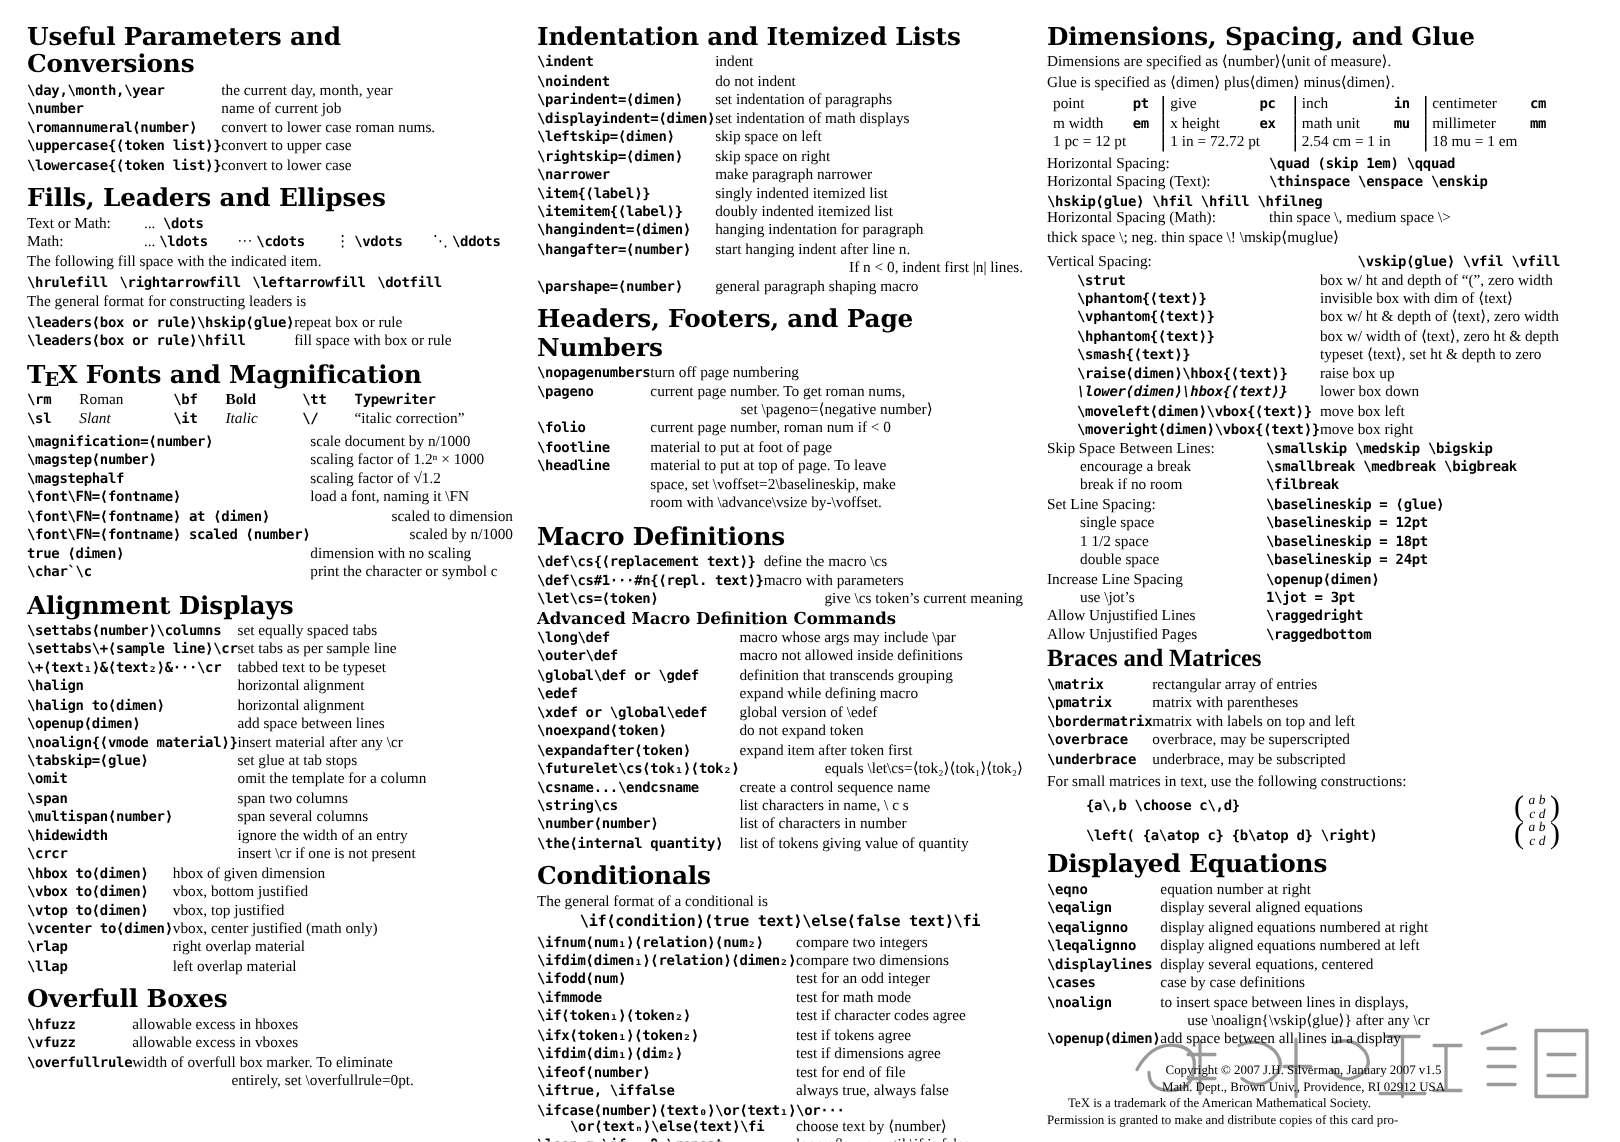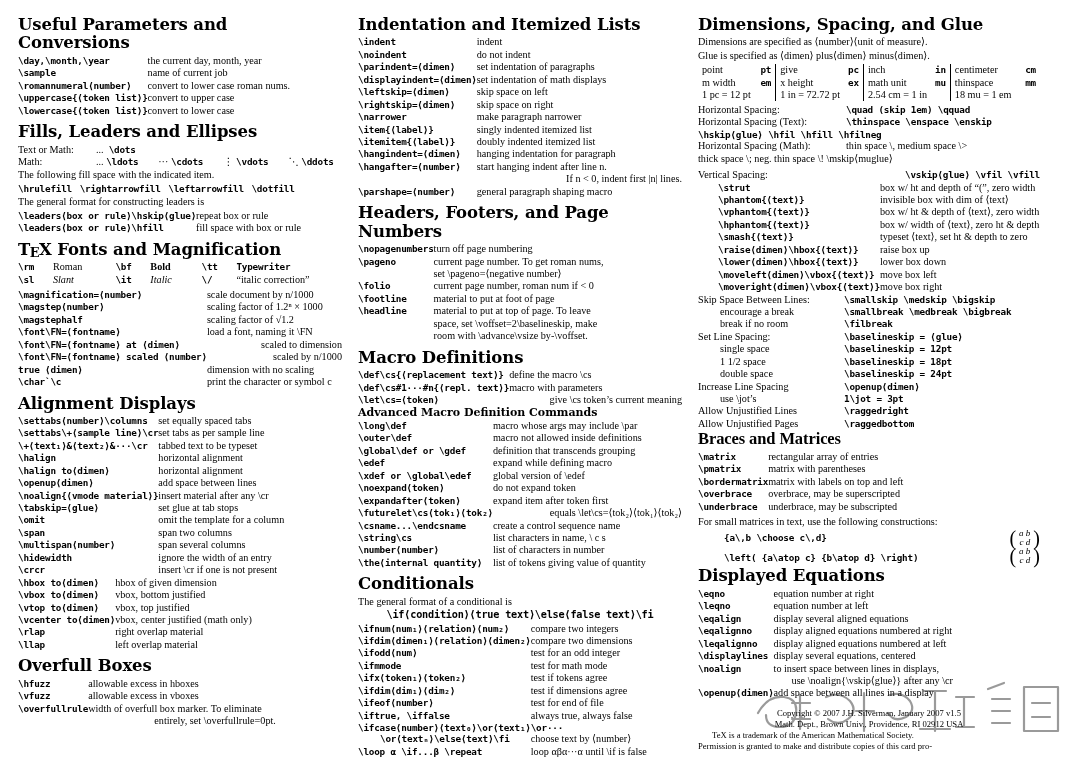--- a/index.html
+++ b/index.html
@@ -72,21 +72,21 @@
     width:100%;
     margin:2px 0 3px 0;
     line-height:1.2;
   }
   table.units td{
     padding:0 4px;
     vertical-align:top;
     white-space:nowrap;
   }
   table.units td.b{border-left:1px solid #000;}
-  table.units td.u{text-align:right;}
+  table.units td.u{}
 
   .frac{
     display:inline-block;
     vertical-align:middle;
     font-size:9px;
     line-height:1.0;
     font-style:italic;
     text-align:right;
     position:relative;
     padding:0 3px;
@@ -127,21 +127,21 @@
   <div class="col">
 
     <h2 class="sec">Useful Parameters and Conversions</h2>
     <table class="rows">
       <tbody>
           <tr>
             <td class="cmd tt">\day,\month,\year</td>
             <td class="desc">the current day, month, year</td>
           </tr>
       <tr>
-            <td class="cmd tt">\sample</td>
+            <td class="cmd tt">\number</td>
             <td class="desc">name of current job</td>
           </tr>
       <tr>
             <td class="cmd tt">\romannumeral⟨number⟩</td>
             <td class="desc">convert to lower case roman nums.</td>
           </tr>
       <tr>
             <td class="cmd tt">\uppercase{⟨token list⟩}</td>
             <td class="desc">convert to upper case</td>
           </tr>
@@ -426,21 +426,21 @@
           <tr>
             <td class="cmd tt" style="width:98px;">\nopagenumbers</td>
             <td class="desc">turn off page numbering</td>
           </tr>
       <tr>
             <td class="cmd tt">\pageno</td>
             <td class="desc">current page number. To get roman nums,</td>
           </tr>
       <tr>
             <td></td>
-            <td class="desc" style="text-align:left;">set \pageno=⟨negative number⟩</td>
+            <td class="desc" style="text-align:center;">set \pageno=⟨negative number⟩</td>
           </tr>
       <tr>
             <td class="cmd tt">\folio</td>
             <td class="desc">current page number, roman num if &lt; 0</td>
           </tr>
       <tr>
             <td class="cmd tt">\footline</td>
             <td class="desc">material to put at foot of page</td>
           </tr>
       <tr>
@@ -542,20 +542,24 @@
             <td class="cmd tt">\ifdim⟨dimen₁⟩⟨relation⟩⟨dimen₂⟩</td>
             <td class="desc">compare two dimensions</td>
           </tr>
       <tr>
             <td class="cmd tt">\ifodd⟨num⟩</td>
             <td class="desc">test for an odd integer</td>
           </tr>
       <tr>
             <td class="cmd tt">\ifmmode</td>
             <td class="desc">test for math mode</td>
+          </tr>
+      <tr>
+            <td class="cmd tt">\if⟨token₁⟩⟨token₂⟩</td>
+            <td class="desc">test if character codes agree</td>
           </tr>
       <tr>
             <td class="cmd tt">\ifx⟨token₁⟩⟨token₂⟩</td>
             <td class="desc">test if tokens agree</td>
           </tr>
       <tr>
             <td class="cmd tt">\ifdim⟨dim₁⟩⟨dim₂⟩</td>
             <td class="desc">test if dimensions agree</td>
           </tr>
       <tr>
@@ -601,21 +605,21 @@
         <td class="b">centimeter</td>
         <td class="u tt">cm</td>
       </tr>
       <tr>
         <td>m width</td>
         <td class="u tt">em</td>
         <td class="b">x height</td>
         <td class="u tt">ex</td>
         <td class="b">math unit</td>
         <td class="u tt">mu</td>
-        <td class="b">thinspace</td>
+        <td class="b">millimeter</td>
         <td class="u tt">mm</td>
       </tr>
       <tr>
         <td colspan="2">1 pc = 12 pt</td>
         <td colspan="2" class="b">1 in = 72.72 pt</td>
         <td colspan="2" class="b">2.54 cm = 1 in</td>
         <td colspan="2" class="b">18 mu = 1 em</td>
       </tr>
     </tbody>
       </table>
@@ -667,21 +671,21 @@
           </tr>
       <tr>
             <td class="cmd tt" style="padding-left:20px;">\smash{⟨text⟩}</td>
             <td class="desc">typeset ⟨text⟩, set ht &amp; depth to zero</td>
           </tr>
       <tr>
             <td class="cmd tt" style="padding-left:20px;">\raise⟨dimen⟩\hbox{⟨text⟩}</td>
             <td class="desc">raise box up</td>
           </tr>
       <tr>
-            <td class="cmd tt" style="padding-left:20px;">\lower⟨dimen⟩\hbox{⟨text⟩}</td>
+            <td class="cmd tt" style="padding-left:20px;font-style:italic;">\lower⟨dimen⟩\hbox{⟨text⟩}</td>
             <td class="desc">lower box down</td>
           </tr>
       <tr>
             <td class="cmd tt" style="padding-left:20px;">\moveleft⟨dimen⟩\vbox{⟨text⟩}</td>
             <td class="desc">move box left</td>
           </tr>
       <tr>
             <td class="cmd tt" style="padding-left:20px;">\moveright⟨dimen⟩\vbox{⟨text⟩}</td>
             <td class="desc">move box right</td>
           </tr>
@@ -785,38 +789,38 @@
       </table>
 
     <h2 class="sec" style="margin-top:2px;">Displayed Equations</h2>
     <table class="rows">
       <tbody>
           <tr>
             <td class="cmd tt" style="width:96px;">\eqno</td>
             <td class="desc">equation number at right</td>
           </tr>
       <tr>
-            <td class="cmd tt">\leqno</td>
-            <td class="desc">equation number at left</td>
-          </tr>
-      <tr>
             <td class="cmd tt">\eqalign</td>
             <td class="desc">display several aligned equations</td>
           </tr>
       <tr>
             <td class="cmd tt">\eqalignno</td>
             <td class="desc">display aligned equations numbered at right</td>
           </tr>
       <tr>
             <td class="cmd tt">\leqalignno</td>
             <td class="desc">display aligned equations numbered at left</td>
           </tr>
       <tr>
             <td class="cmd tt">\displaylines</td>
             <td class="desc">display several equations, centered</td>
+          </tr>
+      <tr>
+            <td class="cmd tt">\cases</td>
+            <td class="desc">case by case definitions</td>
           </tr>
       <tr>
             <td class="cmd tt">\noalign</td>
             <td class="desc">to insert space between lines in displays,</td>
           </tr>
       <tr>
             <td></td>
             <td class="desc" style="padding-left:18px;">use \noalign{\vskip⟨glue⟩} after any \cr</td>
           </tr>
       <tr>

